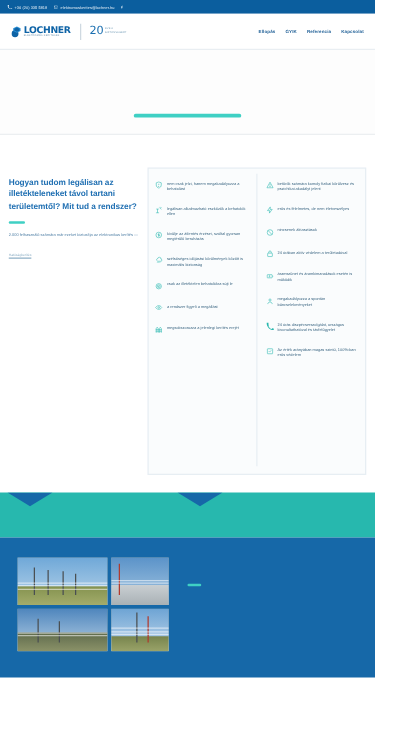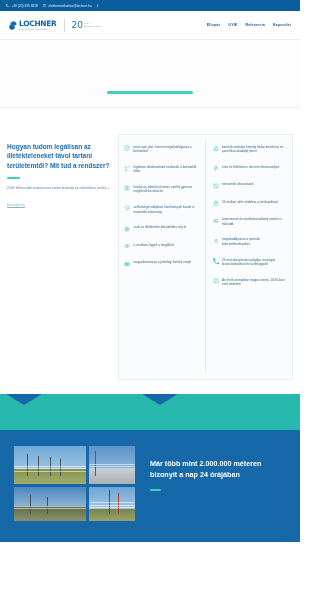--- a/index.html
+++ b/index.html
@@ -422,18 +422,17 @@
         <span class="sky"></span>
           <span class="ground"></span>
         <span class="pole" style="left:44%;height:70%"></span>
         <span class="pole" style="left:62%;height:60%;background:#b03a2e"></span>
         <span class="wire" style="bottom:54%"></span>
         <span class="wire" style="bottom:47%"></span>
         <span class="wire" style="bottom:40%"></span>
       </span>
     </div>
     <div class="bottom-copy">
-      <div class="bottom-title">Már több mint 2.000.000 méteren bizonyít a nap 24 órájában</div>
       <div class="bottom-rule"></div>
     </div>
   </div>
 
 </div>
 
 </body></html>

